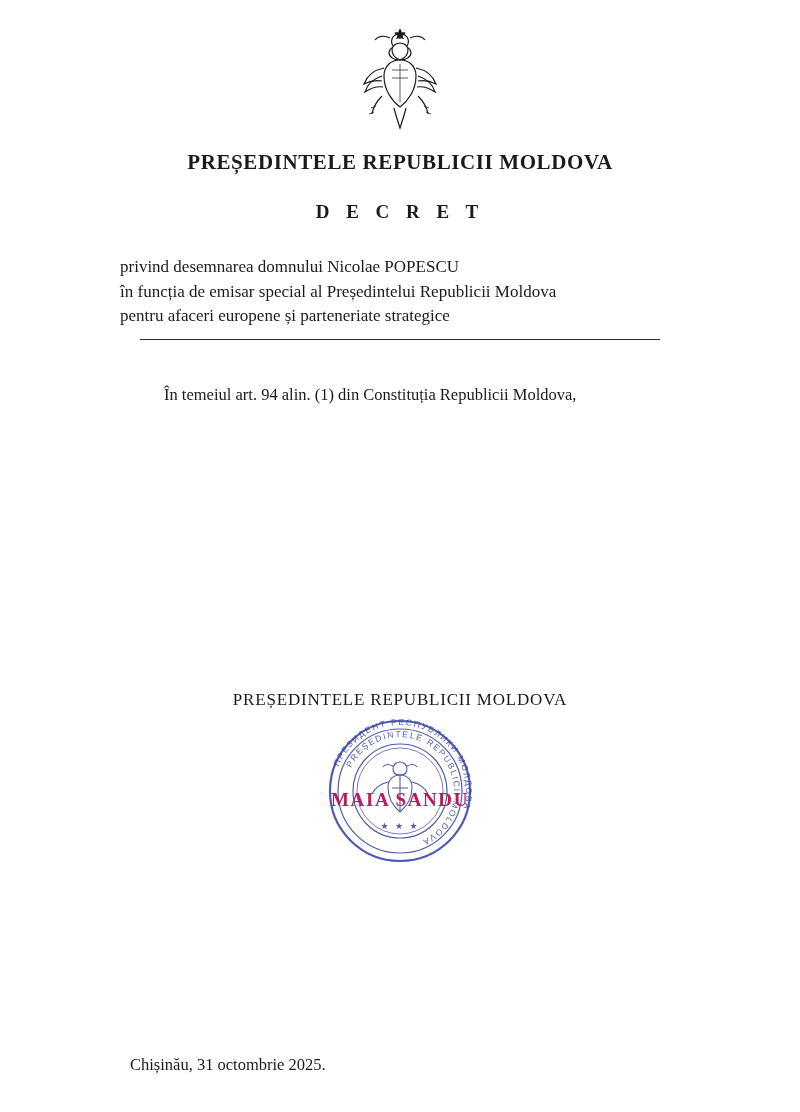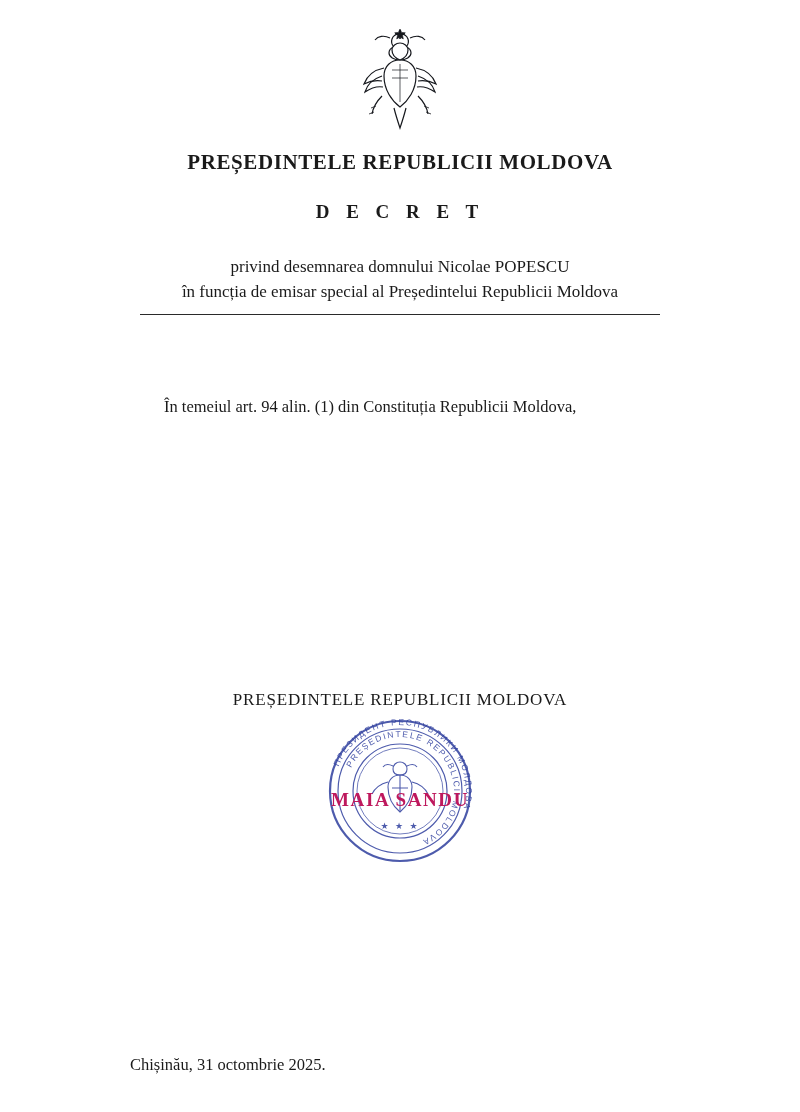--- a/index.html
+++ b/index.html
@@ -54,41 +54,41 @@
     font-size: 19px;
     font-weight: bold;
     letter-spacing: 6px;
     margin: 26px 0 16px 0;
   }
   .subject {
     margin: 32px auto 0 auto;
     width: 560px;
     font-size: 17px;
     line-height: 1.45;
-    text-align: center;
+    text-align: left;
   }
   .rule {
     width: 520px;
     height: 1px;
     background: #2a2a2a;
     margin: 10px auto 0 auto;
   }
 
   
   .body-block {
     position: absolute;
     top: 378px;
     left: 122px;
     width: 556px;
     font-size: 16.5px;
     line-height: 1.62;
     text-align: justify;
   }
   .body-block p {
-    margin: 16px 0 19px 0;
+    margin: 4px 0 19px 0;
     text-indent: 42px;
   }
   .spaced {
     letter-spacing: 2.6px;
   }
 
   
   .sign-block {
     position: absolute;
     top: 690px;
@@ -170,20 +170,21 @@
       </g>
     </svg>
   </div>
 
   <div class="title-block">
     <h1 class="doc-title">PREȘEDINTELE REPUBLICII MOLDOVA</h1>
     <div class="doc-kind">D E C R E T</div>
     <div class="subject">
       <div>privind desemnarea domnului Nicolae POPESCU</div>
       <div>în funcția de emisar special al Președintelui Republicii Moldova</div>
+      <div>pentru afaceri europene și parteneriate strategice</div>
     </div>
     <div class="rule"></div>
   </div>
 
   <div class="body-block">
     <p>În temeiul art. 94 alin. (1) din Constituția Republicii Moldova,</p>
   </div>
 
   <div class="sign-block">
     <div class="sign-title">PREȘEDINTELE REPUBLICII MOLDOVA</div>

